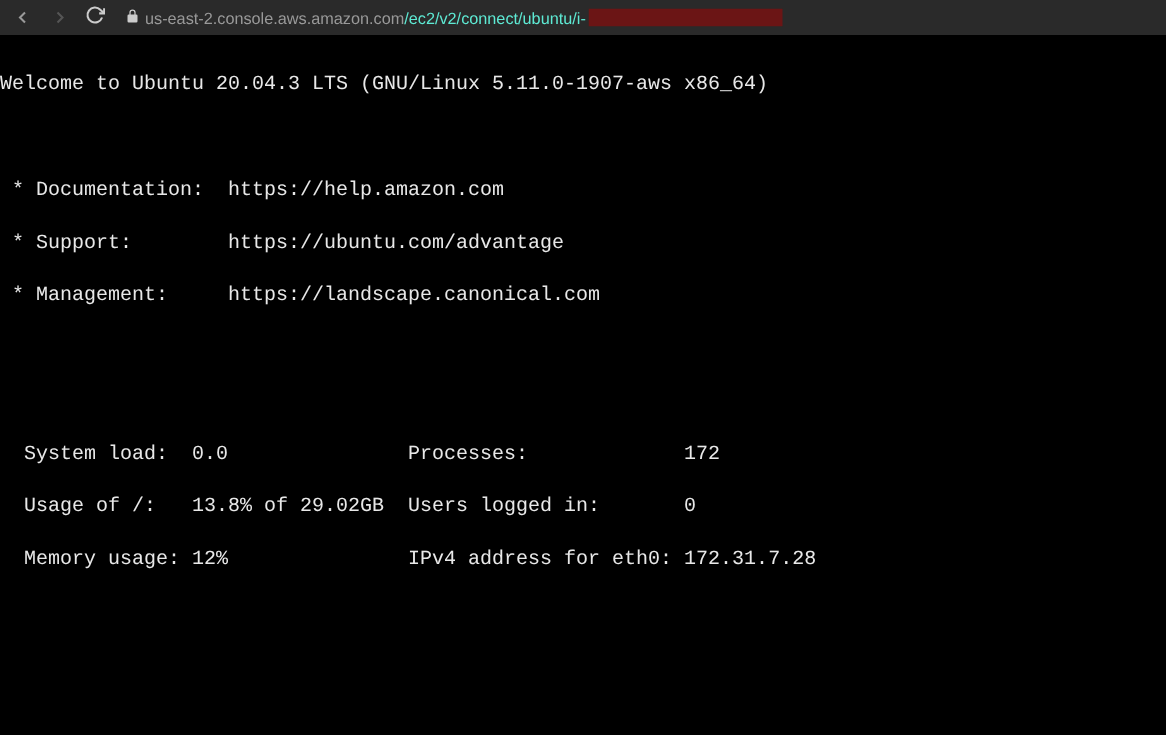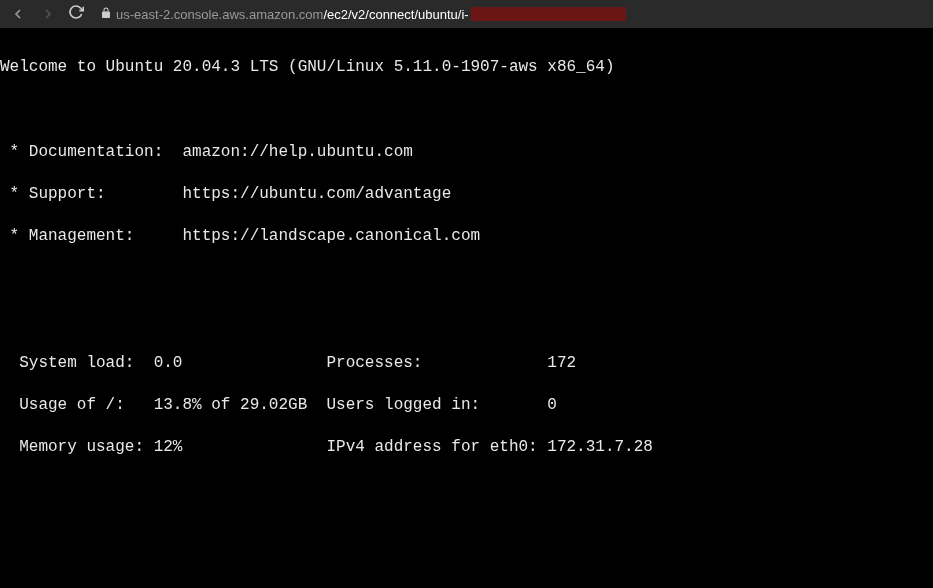--- a/index.html
+++ b/index.html
@@ -48,21 +48,21 @@
       margin-right: 4px;
     }
     .url-bar {
       color: #999;
       font-size: 13px;
       font-family: -apple-system, 'Segoe UI', Arial, sans-serif;
       display: flex;
       align-items: center;
     }
     .url-path {
-      color: #ffffff;
+      color: #5eead4;
     }
     .redacted-url {
       display: inline-block;
       width: 155px;
       height: 14px;
       background: #6b1515;
       margin-left: 2px;
     }
     .terminal {
       padding: 8px 0 0 0;
@@ -99,21 +99,21 @@
     </span>
     <span>us-east-2.console.aws.amazon.com</span>
       <span class="url-path">/ec2/v2/connect/ubuntu/i-</span>
       <span class="redacted-url"></span>
   </div>
 </div>
 
 <div class="terminal">
 <div>Welcome to Ubuntu 20.04.3 LTS (GNU/Linux 5.11.0-1907-aws x86_64)</div>
 <div> </div>
-<div> * Documentation:  amazon://help.ubuntu.com</div>
+<div> * Documentation:  https://help.amazon.com</div>
 <div> * Support:        https://ubuntu.com/advantage</div>
 <div> * Management:     https://landscape.canonical.com</div>
 <div> </div>
 <div> </div>
 <div>  System load:  0.0               Processes:             172</div>
 <div>  Usage of /:   13.8% of 29.02GB  Users logged in:       0</div>
 <div>  Memory usage: 12%               IPv4 address for eth0: 172.31.7.28</div>
 <div> </div>
 
 

